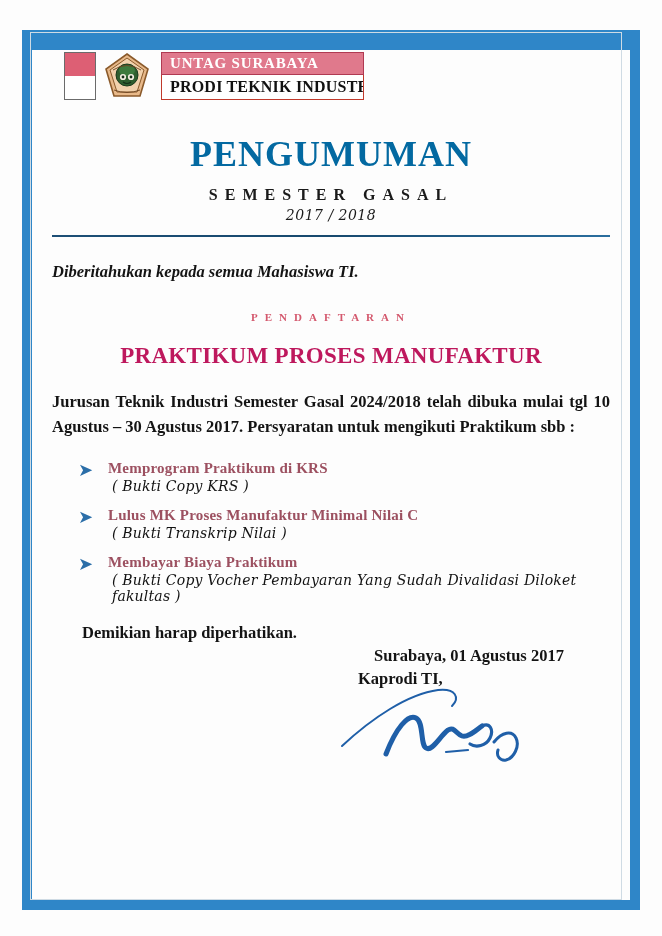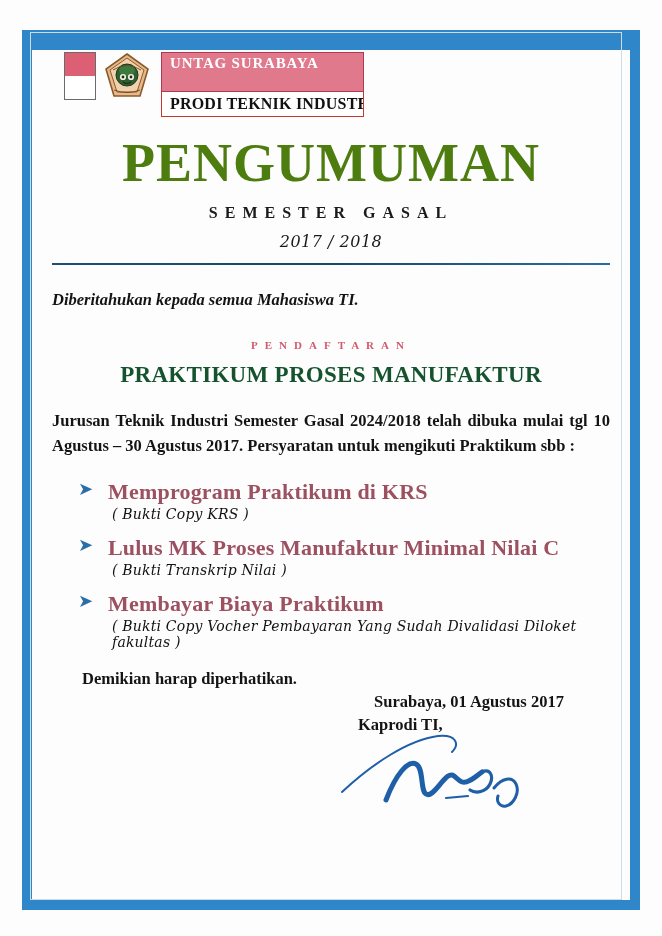--- a/index.html
+++ b/index.html
@@ -97,21 +97,21 @@
     display: flex;
     flex-direction: column;
     flex: none;
     width: 203px;
     margin-left: 3px;
   }
   .bar-top {
     background: #e0798c;
     border: 1px solid #b03a52;
     box-sizing: border-box;
-    height: 40px;
+    height: 23px;
     line-height: 21px;
     color: #ffffff;
     font-weight: bold;
     font-size: 15px;
     letter-spacing: 0.8px;
     padding-left: 8px;
     font-family: "Liberation Serif", serif;
     overflow: hidden;
     white-space: nowrap;
   }
@@ -128,38 +128,38 @@
     letter-spacing: 0.2px;
     padding-left: 8px;
     font-family: "Liberation Serif", serif;
     overflow: hidden;
     white-space: nowrap;
   }
 
   
   .title-block { text-align: center; margin-top: 30px; }
   .main-title {
-    color: #4d7c0f;
-    font-size: 54px;
+    color: #0369a1;
+    font-size: 36px;
     font-weight: bold;
     letter-spacing: 1px;
     line-height: 1;
     font-family: "Liberation Serif", serif;
   }
   .subtitle {
     margin-top: 14px;
     font-size: 16px;
     font-weight: bold;
     letter-spacing: 7px;
     color: #1a1a1a;
     font-family: "Liberation Serif", serif;
   }
   .year {
-    margin-top: 10px;
-    font-size: 16px;
+    margin-top: 3px;
+    font-size: 14px;
     font-style: italic;
     color: #1a1a1a;
     font-family: "DejaVu Serif", serif;
     letter-spacing: 0.5px;
   }
   .rule {
     margin-top: 12px;
     height: 2px;
     background: linear-gradient(to right, #1d4f76, #17496e, #2a6e9e);
     width: 100%;
@@ -178,22 +178,22 @@
 
   .center-head { text-align: center; margin-top: 26px; }
   .pendaftaran {
     color: #d4596e;
     font-size: 11px;
     font-weight: bold;
     letter-spacing: 7px;
     font-family: "Liberation Serif", serif;
   }
   .course-title {
-    margin-top: 11px;
-    color: #14532d;
+    margin-top: 20px;
+    color: #be185d;
     font-size: 23px;
     font-weight: bold;
     letter-spacing: 0.3px;
     font-family: "Liberation Serif", serif;
   }
 
   .intro { margin-top: 20px; }
 
   
   .req-list { margin: 20px 0 0 0; padding: 0 0 0 56px; list-style: none; }
@@ -201,21 +201,21 @@
   .req-arrow {
     position: absolute;
     left: -30px;
     top: 1px;
     color: #2b6ea8;
     font-size: 18px;
     line-height: 1;
   }
   .req-text {
     color: #9c5060;
-    font-size: 22px;
+    font-size: 15px;
     font-weight: bold;
     font-family: "Liberation Serif", serif;
     letter-spacing: 0.2px;
   }
   .req-note {
     margin-top: 1px;
     margin-left: 4px;
     font-size: 14px;
     font-style: italic;
     color: #111111;

